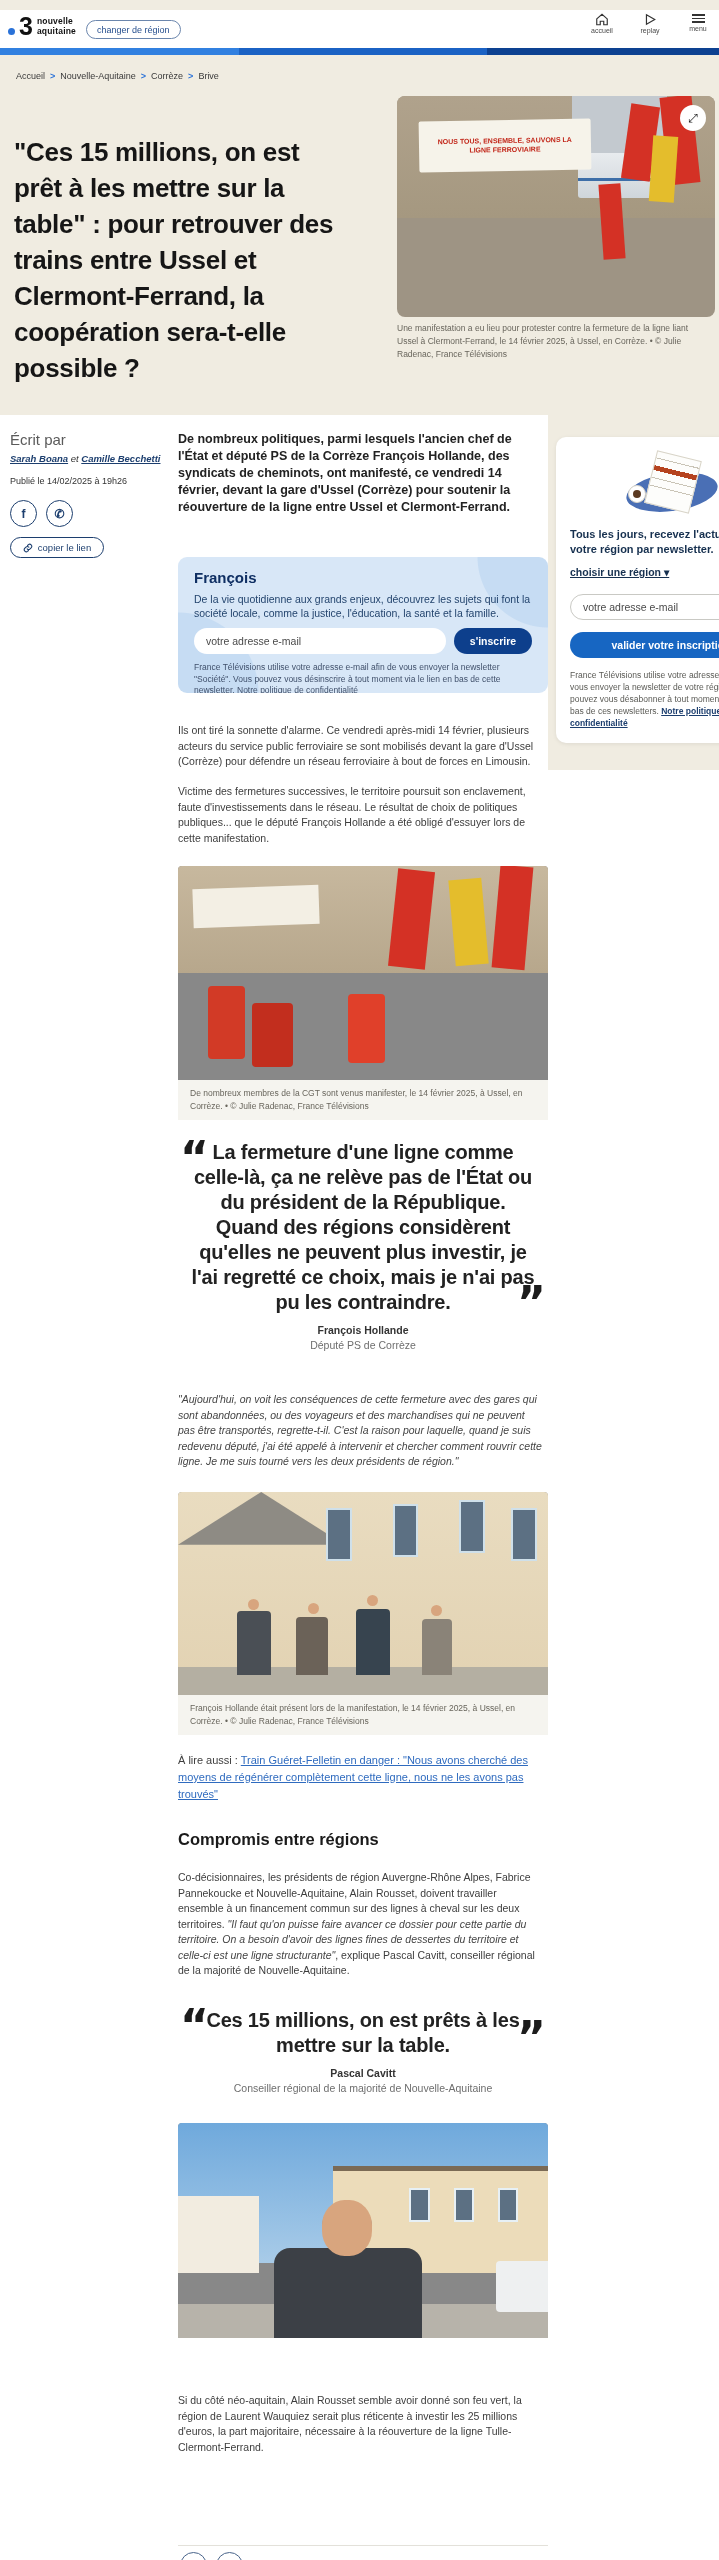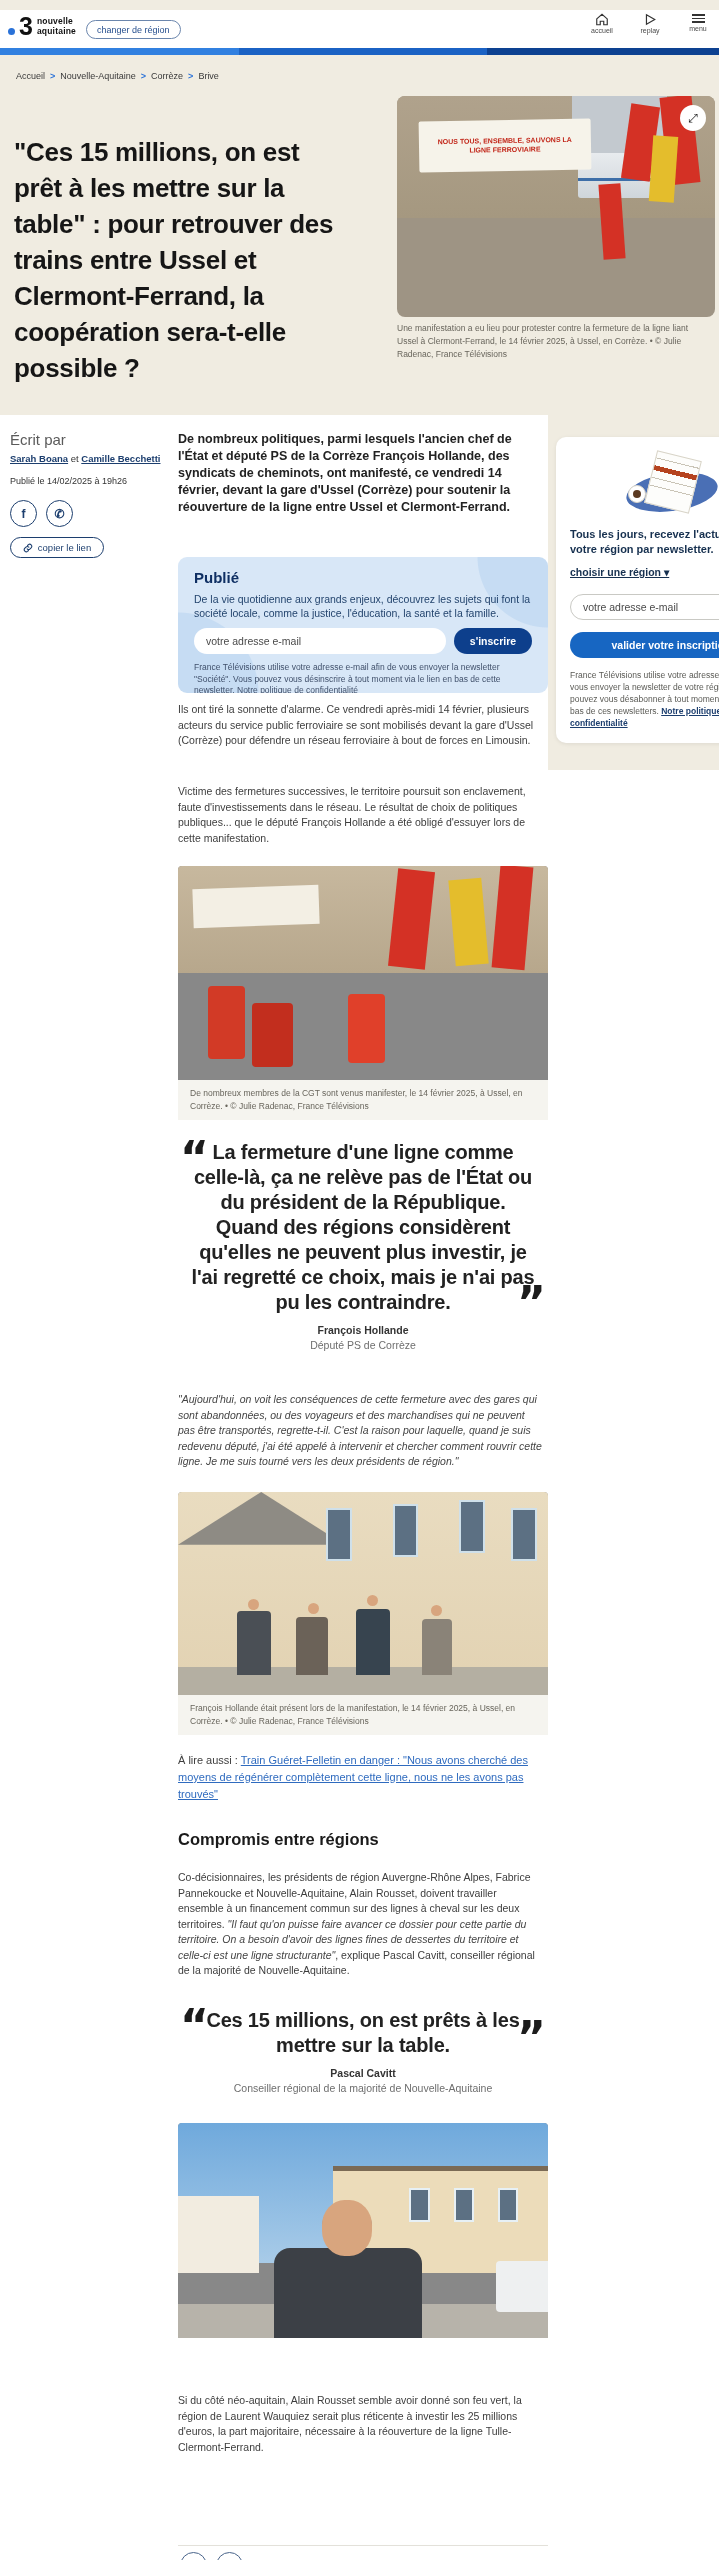--- a/index.html
+++ b/index.html
@@ -63,21 +63,21 @@
   .hero .f2 { left:84%; top:0; width:10%; height:40%; transform:rotate(-6deg); }
   .hero .f3 { left:80%; top:18%; width:8%; height:30%; background:#e4bd2c; transform:rotate(4deg); }
   .hero .f4 { left:64%; top:40%; width:7%; height:34%; transform:rotate(-4deg); }
   .expand-btn { position:absolute; right:9px; top:9px; width:26px; height:26px; border-radius:50%;
     background:#ffffff; display:flex; align-items:center; justify-content:center; font-size:12px; color:#222; }
   .hero-caption { position:absolute; left:397px; top:322px; width:312px; font-size:8.5px; line-height:13px; color:#68655c; }
 
   
   .byline { position:absolute; left:10px; top:431px; width:160px; }
   .by-label { font-size:15px; color:#5a5a5a; }
-  .by-authors { margin-top:5px; font-size:9.5px; font-weight:700; color:#1c3e6e; }
+  .by-authors { margin-top:5px; font-size:9.5px; font-weight:700; color:#1c3e6e;font-style:italic; }
   .by-authors a { color:#1c3e6e; text-decoration:underline; }
   .by-et { font-weight:400; text-decoration:none; color:#333; }
   .by-date { margin-top:12px; font-size:9px; color:#333; }
   .share-row { margin-top:14px; display:flex; gap:9px; }
   .share-circle { width:27px; height:27px; border:1.3px solid #1c3e6e; border-radius:50%;
     display:flex; align-items:center; justify-content:center; color:#1c3e6e; font-weight:700; font-size:12px; background:#fff; }
   .copy-pill { margin-top:10px; width:94px; height:21px; border:1px solid #1c3e6e; border-radius:11px;
     display:flex; align-items:center; justify-content:center; gap:5px; font-size:9.5px; color:#1c3e6e; background:#fff; }
 
   
@@ -272,32 +272,32 @@
           <path d="M10 14a5 5 0 0 0 7 0l3-3a5 5 0 0 0-7-7l-2 2"></path>
           <path d="M14 10a5 5 0 0 0-7 0l-3 3a5 5 0 0 0 7 7l2-2"></path>
         </svg>
       <span>copier le lien</span>
     </button>
   </div>
 
   <p class="intro">De nombreux politiques, parmi lesquels l'ancien chef de l'État et député PS de la Corrèze François Hollande, des syndicats de cheminots, ont manifesté, ce vendredi 14 février, devant la gare d'Ussel (Corrèze) pour soutenir la réouverture de la ligne entre Ussel et Clermont-Ferrand.</p>
 
   <div class="soc-box">
-    <div class="soc-title">Publié</div>
+    <div class="soc-title">François</div>
     <div class="soc-body">De la vie quotidienne aux grands enjeux, découvrez les sujets qui font la société locale, comme la justice, l'éducation, la santé et la famille.</div>
     <div class="soc-row">
       <input class="soc-input" placeholder="votre adresse e-mail" style="">
       <button class="soc-btn">s'inscrire</button>
     </div>
     <div class="soc-fine">
       <span>France Télévisions utilise votre adresse e-mail afin de vous envoyer la newsletter "Société". Vous pouvez vous désinscrire à tout moment via le lien en bas de cette newsletter. </span><a>Notre politique de confidentialité</a>
     </div>
   </div>
 
-  <p class="para" style="top:702px">Ils ont tiré la sonnette d'alarme. Ce vendredi après-midi 14 février, plusieurs acteurs du service public ferroviaire se sont mobilisés devant la gare d'Ussel (Corrèze) pour défendre un réseau ferroviaire à bout de forces en Limousin.</p>
+  <p class="para" style="top:723px">Ils ont tiré la sonnette d'alarme. Ce vendredi après-midi 14 février, plusieurs acteurs du service public ferroviaire se sont mobilisés devant la gare d'Ussel (Corrèze) pour défendre un réseau ferroviaire à bout de forces en Limousin.</p>
   <p class="para" style="top:784px">Victime des fermetures successives, le territoire poursuit son enclavement, faute d'investissements dans le réseau. Le résultat de choix de politiques publiques...  que le député François Hollande a été obligé d'essuyer lors de cette manifestation.</p>
 
   <figure class="photo p2" style="top:866px;height:214px">
     <div class="bldg"></div>
     <div class="ban"></div>
     <div class="crowd"></div>
     <div class="vest v1"></div>
     <div class="vest v2"></div>
     <div class="vest v3"></div>
     <div class="flag f1"></div>

